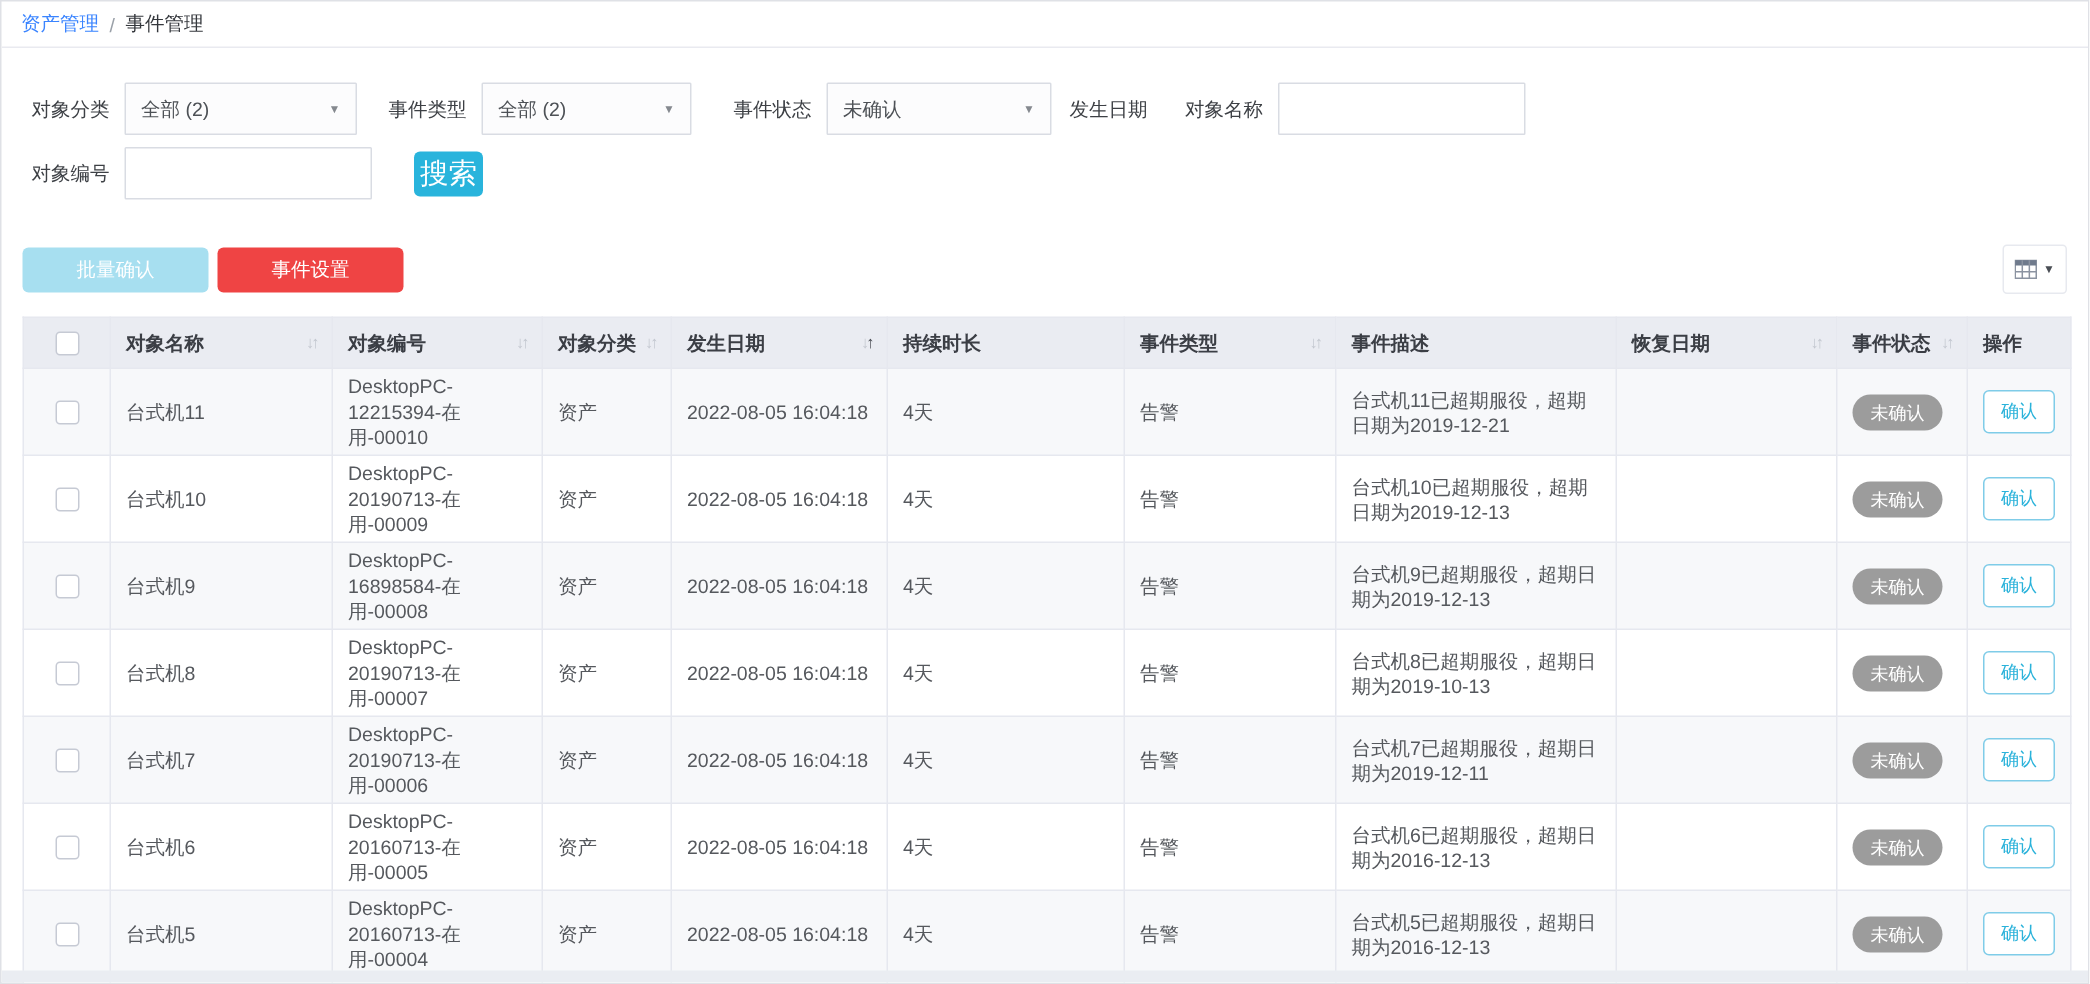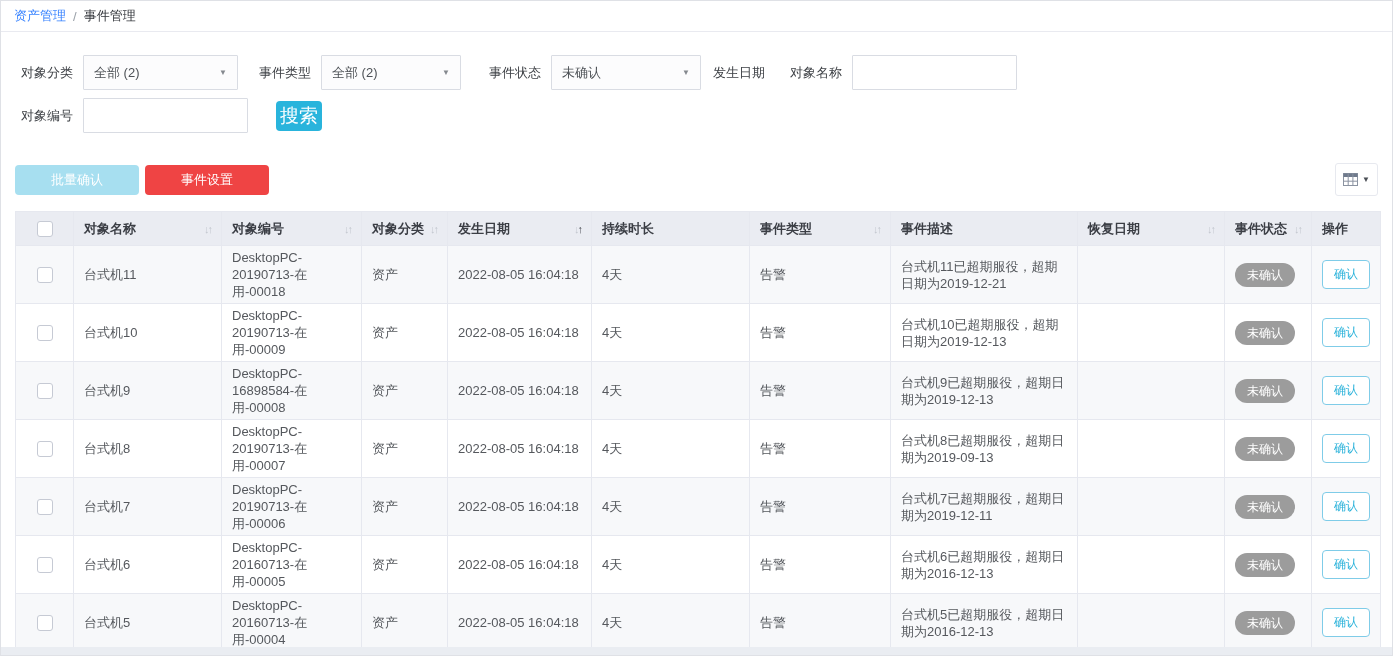--- a/index.html
+++ b/index.html
@@ -199,21 +199,21 @@
               <span class="thx">
                 <span>操作</span>
               </span>
             </th>
           </tr>
         </thead>
       <tbody>
           <tr class="odd">
             <td class="cb-cell"><input type="checkbox" class="ckb" style=""></td>
             <td>台式机11</td>
-            <td>DesktopPC-20190713-在用-00018</td>
+            <td>DesktopPC-12215394-在用-00010</td>
             <td>资产</td>
             <td>2022-08-05 16:04:18</td>
             <td>4天</td>
             <td>告警</td>
             <td>台式机11已超期服役，超期日期为2019-12-21</td>
             <td></td>
             <td><span class="pill">未确认</span></td>
             <td><button class="btn-confirm">确认</button></td>
           </tr>
           <tr class="even">
@@ -243,21 +243,21 @@
             <td><button class="btn-confirm">确认</button></td>
           </tr>
           <tr class="even">
             <td class="cb-cell"><input type="checkbox" class="ckb" style=""></td>
             <td>台式机8</td>
             <td>DesktopPC-20190713-在用-00007</td>
             <td>资产</td>
             <td>2022-08-05 16:04:18</td>
             <td>4天</td>
             <td>告警</td>
-            <td>台式机8已超期服役，超期日期为2019-09-13</td>
+            <td>台式机8已超期服役，超期日期为2019-10-13</td>
             <td></td>
             <td><span class="pill">未确认</span></td>
             <td><button class="btn-confirm">确认</button></td>
           </tr>
           <tr class="odd">
             <td class="cb-cell"><input type="checkbox" class="ckb" style=""></td>
             <td>台式机7</td>
             <td>DesktopPC-20190713-在用-00006</td>
             <td>资产</td>
             <td>2022-08-05 16:04:18</td>

